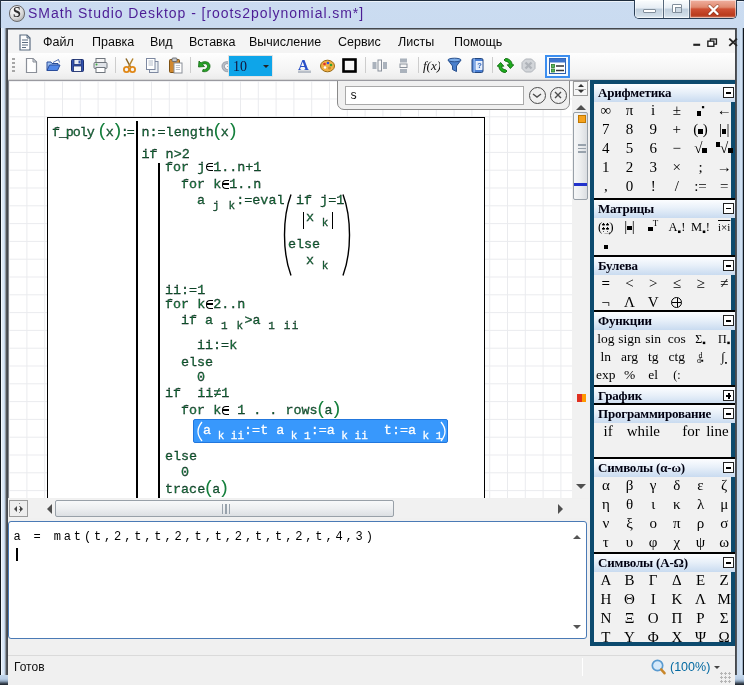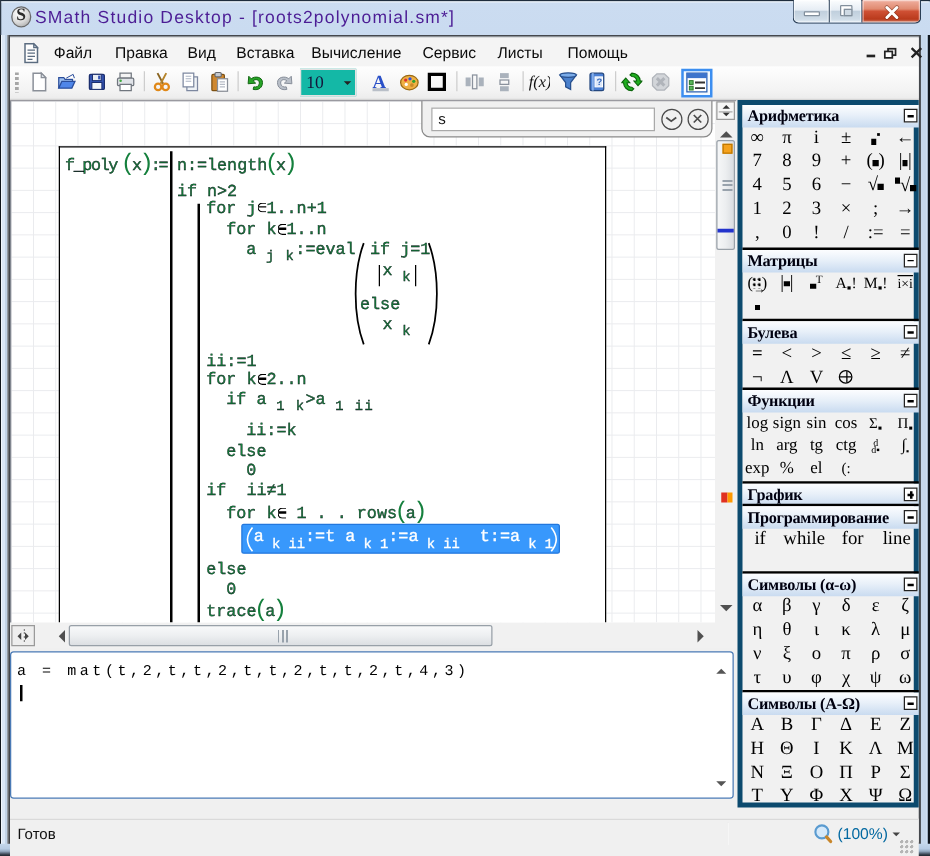--- a/index.html
+++ b/index.html
@@ -36,21 +36,21 @@
 #docicon{left:17px;top:34px}
 .mi{top:35px;font:12.5px "Liberation Sans",sans-serif;color:#0a0a0a}
 #mdib{right:3px;top:36px;width:56px;height:12px}
 
 #toolbar{left:8px;top:53px;width:727px;height:27px;
  background:linear-gradient(180deg,#fefefe,#f3f3f3 75%,#ececec);border-bottom:1px solid #d6d6d6}
 #tgrip{left:12px;top:58px;width:3px;height:16px;
  background:repeating-linear-gradient(180deg,#a6a6a6 0 2px,transparent 2px 4px)}
 .tb{top:57px;width:17px;height:17px}
 .tsep{top:57px;width:1px;height:16px;background:#cdcdcd}
-#combo{left:240px;top:55px;width:45px;height:22px;background:#14b8a6;border:1px solid #e2e2e2}
+#combo{left:228px;top:55px;width:45px;height:22px;background:#0ea5e9;border:1px solid #e2e2e2}
 #combo span{position:absolute;left:4px;top:3px;font:14px "Liberation Serif",serif;color:#14143a}
 #combo .da{position:absolute;right:3px;top:9px;width:0;height:0;border:3.8px solid transparent;border-top-color:#222}
 #panelbtn{left:545px;top:55px;width:25px;height:23px;border:2px solid #3c8ef0;background:#f4faff}
 
 #canvas{left:8px;top:80px;width:564px;height:418px;background:#fff;overflow:hidden}
 #cvborder{left:8px;top:80px;width:1px;height:418px;background:#828790;z-index:5}
 #cvborderT{left:8px;top:80px;width:581px;height:1px;background:#9a9aa0;z-index:5}
 #region{left:39px;top:37px;width:438px;height:381px;background:#fff;
  border:1.5px solid #000;border-bottom:none}
 .ml{position:absolute;font:400 13.4px "Liberation Mono",monospace;color:#15803d;-webkit-text-stroke:0.28px #0a0a14;
@@ -488,21 +488,21 @@
       </div>
     </div>
     <div class="sect" style="top:319px;height:52px">
 <div class="phead">
         <b>Программирование</b>
         <div class="pmin"></div>
       </div>
 <div style="position:relative;height:19px;line-height:19px;display:flex;font:15px 'Liberation Serif',serif">
 <div style="flex:0.8;text-align:center">if</div>
         <div style="flex:1.2;text-align:center">while</div>
-<div style="flex:1;text-align:center">for</div>
+<div style="flex:1;text-align:right">for</div>
         <div style="flex:1;text-align:center">line</div>
       </div>
 </div>
 <div class="sect" style="top:373px;height:94px">
       <div class="phead">
         <b>Символы (α-ω)</b>
         <div class="pmin"></div>
       </div>
       <div class="prow" style="height:19px;line-height:19px">
         <div>α</div>

